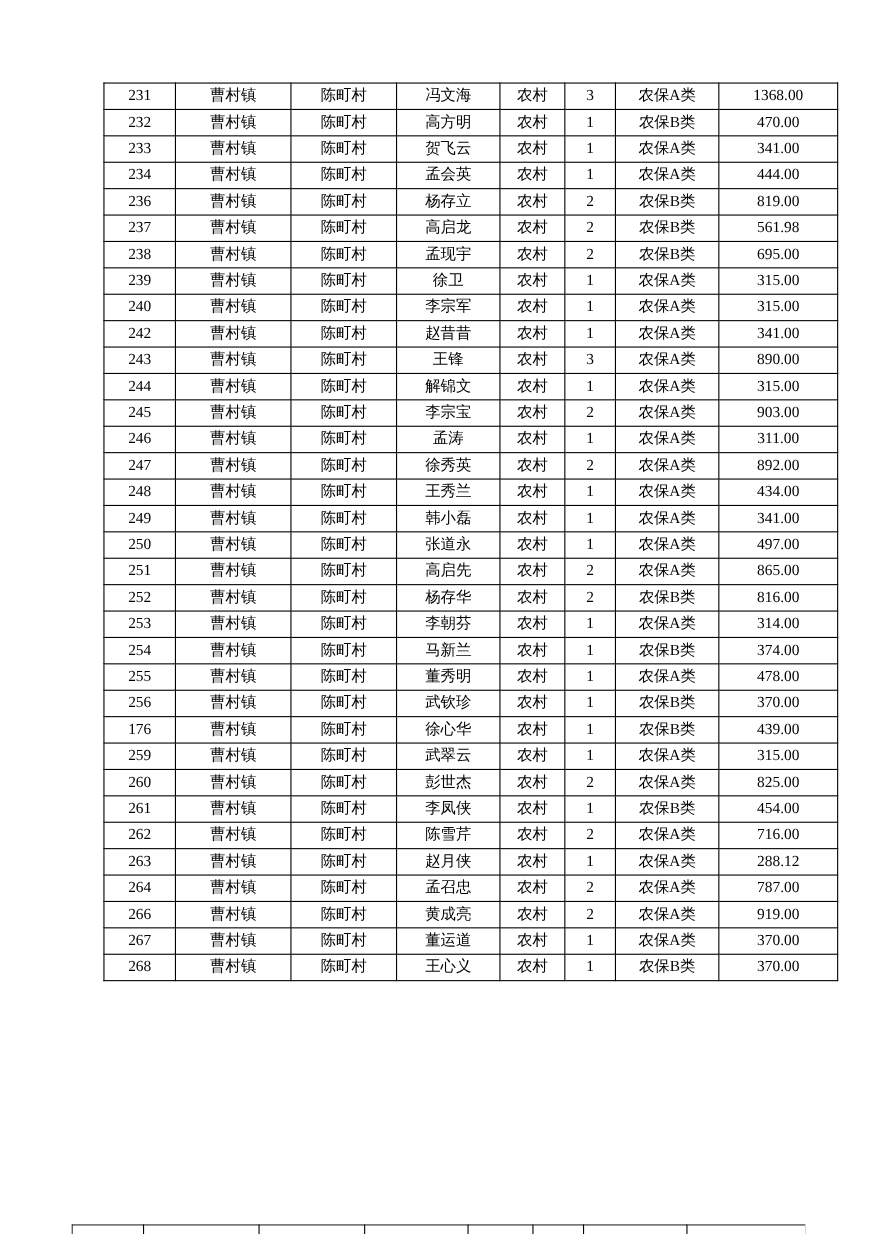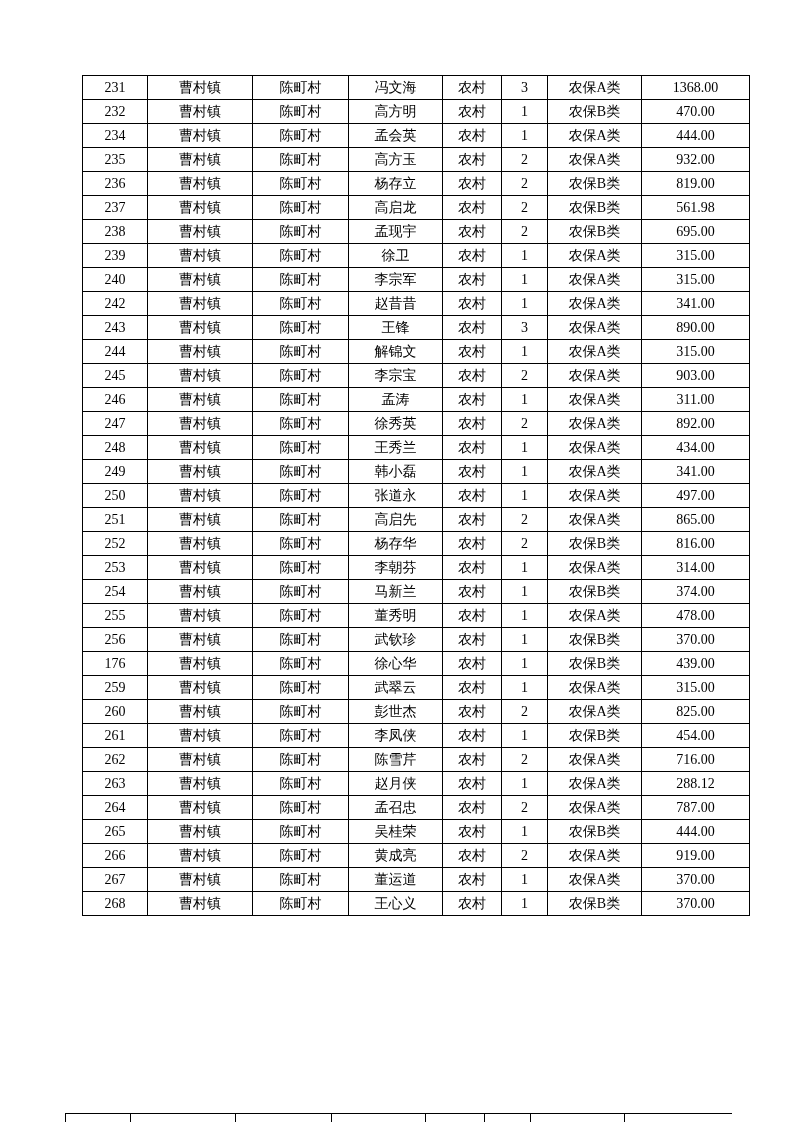--- a/index.html
+++ b/index.html
@@ -13,21 +13,21 @@
     font-family: "Liberation Serif", "DejaVu Serif", serif;
     color: #000;
   }
   .page {
     position: absolute;
     inset: 0;
     background: #ffffff;
   }
   .grid-wrap {
     position: absolute;
-    left: 58px;
+    left: 70px;
     top: 75px;
     width: 667px;
     padding-left: 24px;
   }
   table.grid {
     border-collapse: collapse;
     table-layout: fixed;
     width: 100%;
   }
   table.grid td {
@@ -88,40 +88,40 @@
     <td class="c-seq">232</td>
     <td class="c-town">曹村镇</td>
     <td class="c-village">陈町村</td>
     <td class="c-name">高方明</td>
     <td class="c-type">农村</td>
     <td class="c-count">1</td>
     <td class="c-category">农保B类</td>
     <td class="c-amount">470.00</td>
   </tr>
           <tr>
+    <td class="c-seq">233</td>
+    <td class="c-town">曹村镇</td>
+    <td class="c-village">陈町村</td>
+    <td class="c-name">贺飞云</td>
+    <td class="c-type">农村</td>
+    <td class="c-count">1</td>
+    <td class="c-category">农保A类</td>
+    <td class="c-amount">341.00</td>
+  </tr>
+          <tr>
     <td class="c-seq">234</td>
     <td class="c-town">曹村镇</td>
     <td class="c-village">陈町村</td>
     <td class="c-name">孟会英</td>
     <td class="c-type">农村</td>
     <td class="c-count">1</td>
     <td class="c-category">农保A类</td>
     <td class="c-amount">444.00</td>
   </tr>
           <tr>
-    <td class="c-seq">235</td>
-    <td class="c-town">曹村镇</td>
-    <td class="c-village">陈町村</td>
-    <td class="c-name">高方玉</td>
-    <td class="c-type">农村</td>
-    <td class="c-count">2</td>
-    <td class="c-category">农保A类</td>
-    <td class="c-amount">932.00</td>
-  </tr>
-          <tr>
     <td class="c-seq">236</td>
     <td class="c-town">曹村镇</td>
     <td class="c-village">陈町村</td>
     <td class="c-name">杨存立</td>
     <td class="c-type">农村</td>
     <td class="c-count">2</td>
     <td class="c-category">农保B类</td>
     <td class="c-amount">819.00</td>
   </tr>
           <tr>
@@ -376,30 +376,20 @@
   </tr>
           <tr>
     <td class="c-seq">264</td>
     <td class="c-town">曹村镇</td>
     <td class="c-village">陈町村</td>
     <td class="c-name">孟召忠</td>
     <td class="c-type">农村</td>
     <td class="c-count">2</td>
     <td class="c-category">农保A类</td>
     <td class="c-amount">787.00</td>
-  </tr>
-          <tr>
-    <td class="c-seq">265</td>
-    <td class="c-town">曹村镇</td>
-    <td class="c-village">陈町村</td>
-    <td class="c-name">吴桂荣</td>
-    <td class="c-type">农村</td>
-    <td class="c-count">1</td>
-    <td class="c-category">农保B类</td>
-    <td class="c-amount">444.00</td>
   </tr>
           <tr>
     <td class="c-seq">266</td>
     <td class="c-town">曹村镇</td>
     <td class="c-village">陈町村</td>
     <td class="c-name">黄成亮</td>
     <td class="c-type">农村</td>
     <td class="c-count">2</td>
     <td class="c-category">农保A类</td>
     <td class="c-amount">919.00</td>

